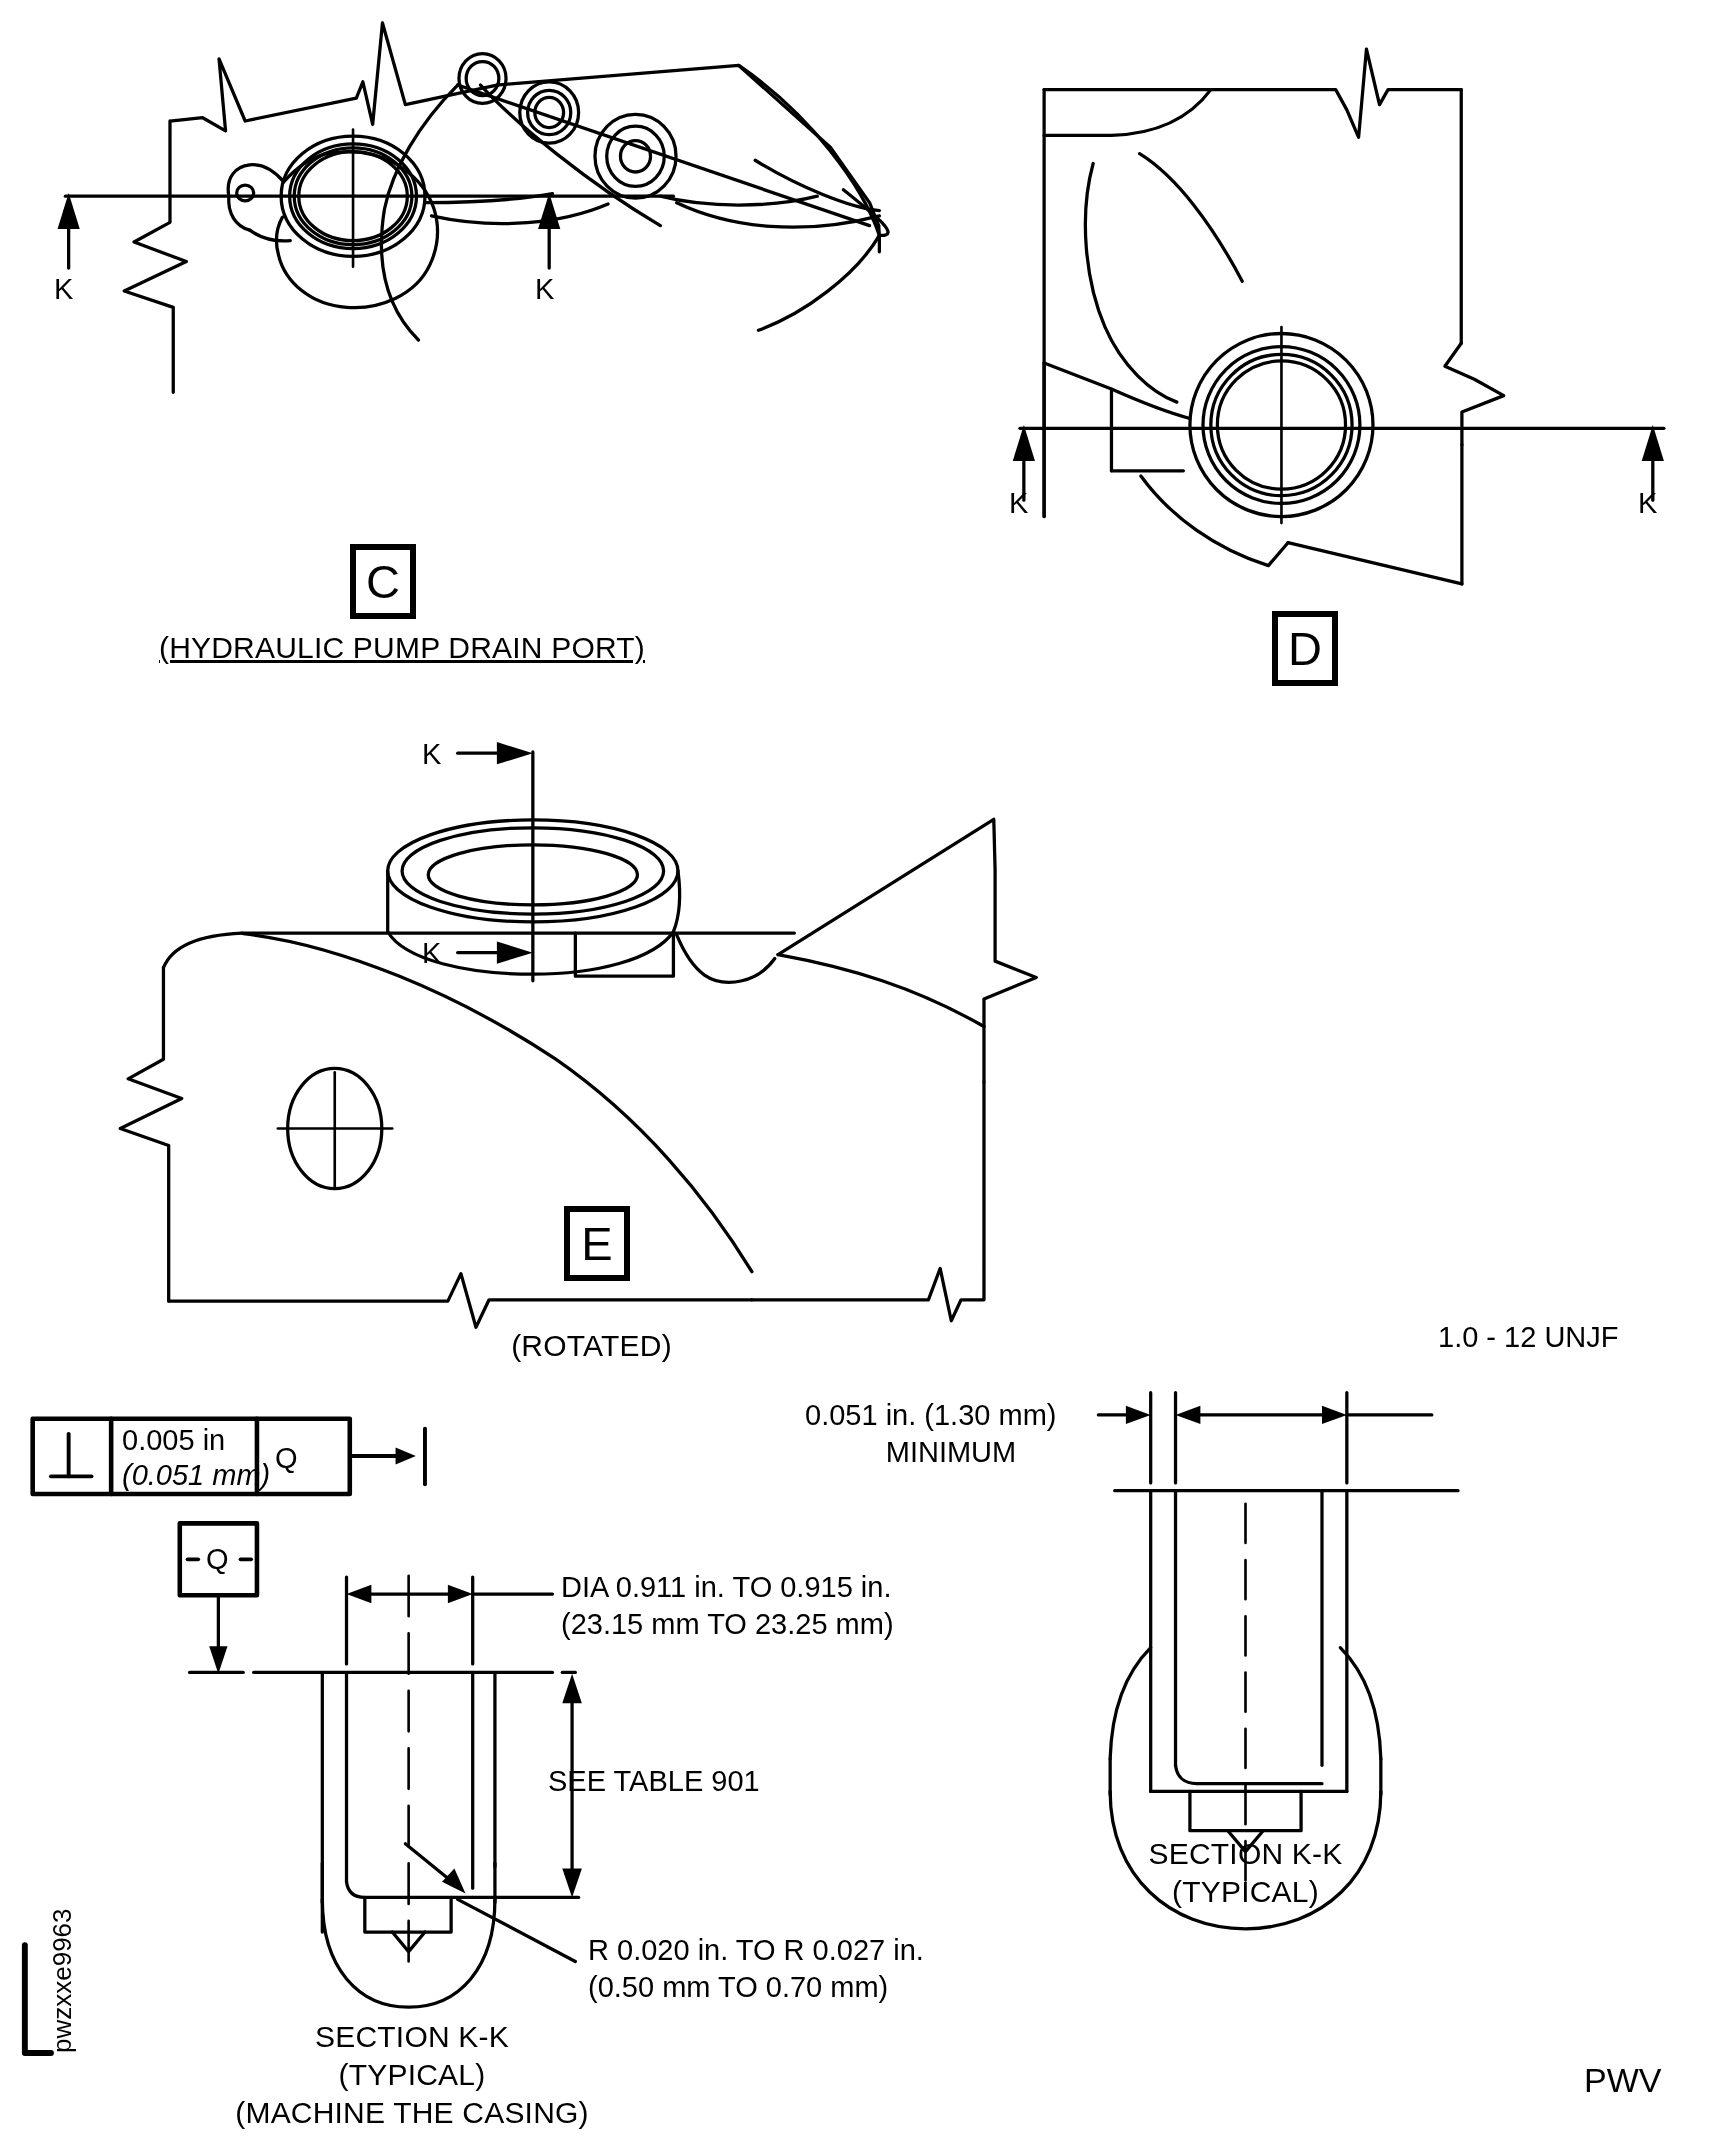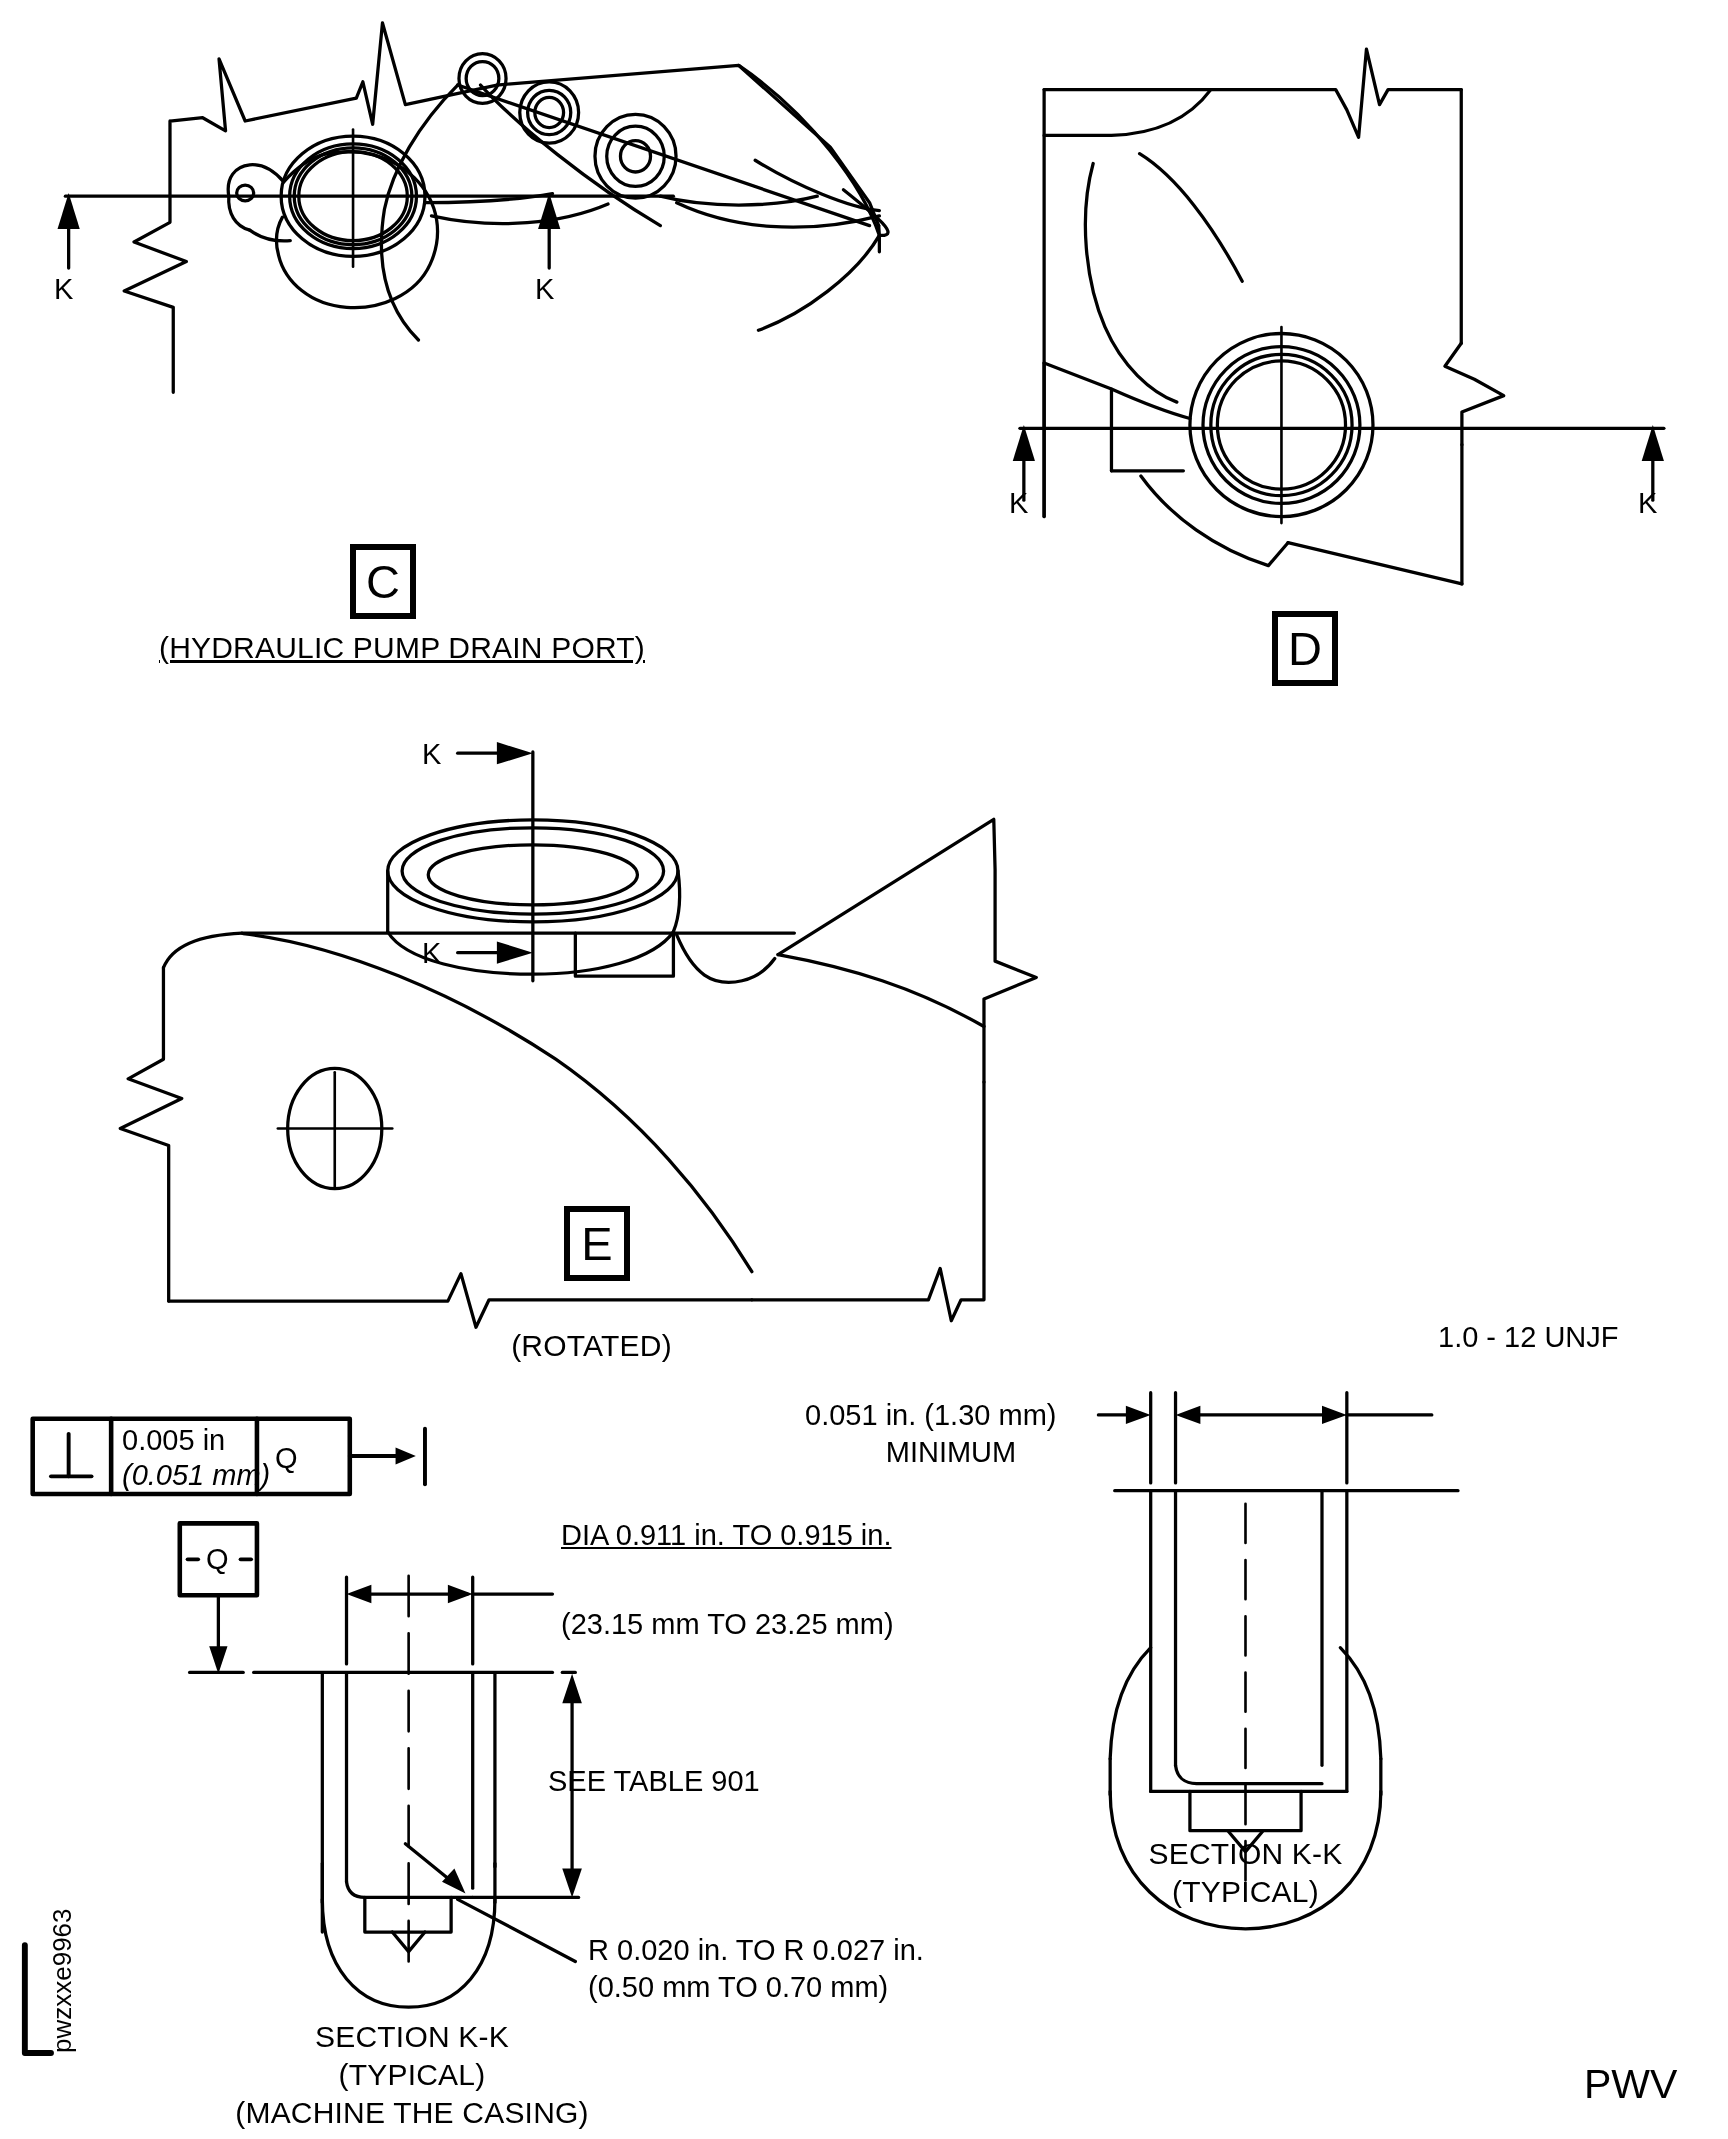--- a/index.html
+++ b/index.html
@@ -36,21 +36,21 @@
     font-family:"Liberation Sans", sans-serif;
     line-height:1;
   }
   .vertid{
     position:absolute;
     font-size:26px;
     transform:rotate(-90deg);
     transform-origin:left top;
     white-space:nowrap;
   }
-  .pwv{position:absolute;font-size:41px;}
+  .pwv{position:absolute;font-size:34px;}
 </style>
 </head>
 <body>
 
 <div id="sheet">
 
   <div class="svgwrap">
   <svg viewBox="0 0 2643 3273" width="1728" height="2140" xmlns="http://www.w3.org/2000/svg">
     <g fill="none" stroke="#000" stroke-width="5" stroke-linecap="round" stroke-linejoin="round">
 
@@ -348,21 +348,21 @@
     <span>E</span>
   </div>
   <div class="lbl cap capc" style="left:199px; top:1329px; width:785px;">(ROTATED)</div>
 
   <div class="lbl dim" style="left:122px; top:1424px;">0.005 in</div>
   <div class="lbl dim" style="left:122px; top:1459px;font-style:italic;">(0.051 mm)</div>
   <div class="lbl dim" style="left:275px; top:1442px;">Q</div>
 
   <div class="lbl dim" style="left:206px; top:1543px;">Q</div>
 
-  <div class="lbl dim" style="left:561px; top:1519px;text-decoration:underline;">DIA 0.911 in. TO 0.915 in.</div>
+  <div class="lbl dim" style="left:561px; top:1571px;">DIA 0.911 in. TO 0.915 in.</div>
   <div class="lbl dim" style="left:561px; top:1608px;">(23.15 mm TO 23.25 mm)</div>
   <div class="lbl dim" style="left:548px; top:1765px;">SEE TABLE 901</div>
   <div class="lbl dim" style="left:588px; top:1934px;">R 0.020 in. TO R 0.027 in.</div>
   <div class="lbl dim" style="left:588px; top:1971px;">(0.50 mm TO 0.70 mm)</div>
 
   <div class="lbl cap capc" style="left:118px; top:2020px; width:588px;">SECTION K-K</div>
   <div class="lbl cap capc" style="left:118px; top:2058px; width:588px;">(TYPICAL)</div>
   <div class="lbl cap capc" style="left:118px; top:2096px; width:588px;">(MACHINE THE CASING)</div>
 
   <div class="lbl dim" style="left:805px; top:1399px;">0.051 in. (1.30 mm)</div>

